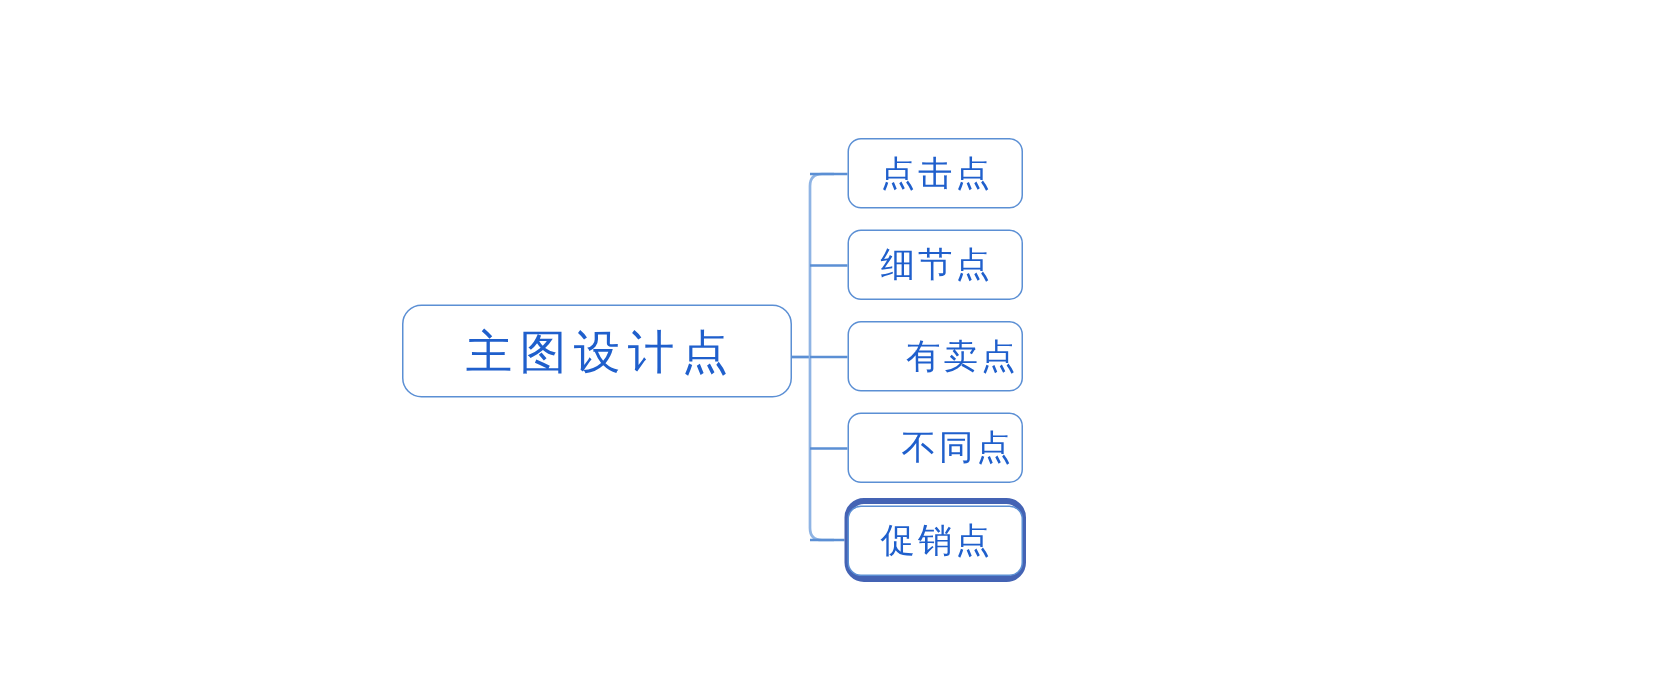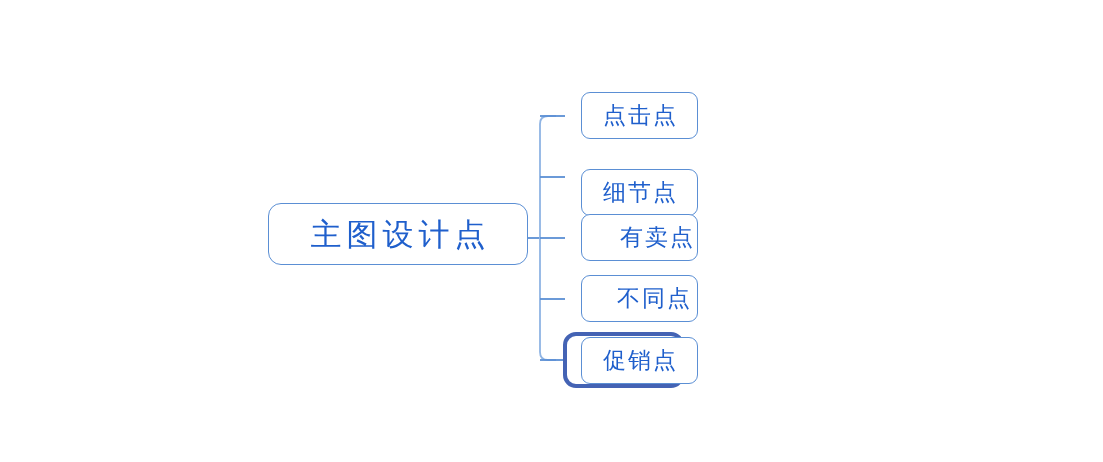--- a/index.html
+++ b/index.html
@@ -49,30 +49,29 @@
   .node-root .node-label {
     font-size: 31px;
     letter-spacing: 5px;
     text-indent: 5px;
     line-height: 1;
   }
   .node-child {
     left: 565px;
     width: 117px;
     height: 47px;
-    margin-left: 16px;
   }
   .node-child .node-label {
     font-size: 23px;
     letter-spacing: 2px;
     text-indent: 2px;
     line-height: 1;
   }
   .node-c0 { top: 92px; }
-  .node-c1 { top: 169px; justify-content: center; }
+  .node-c1 { top: 153px; justify-content: center; }
   .node-c2 { top: 214px; padding-left: 34px; }
   .node-c3 { top: 275px; padding-left: 28px; }
   .node-c4 { top: 337px; }
 
   
   .selection-ring {
     position: absolute;
     left: 563px;
     top: 332px;
     width: 121px;

